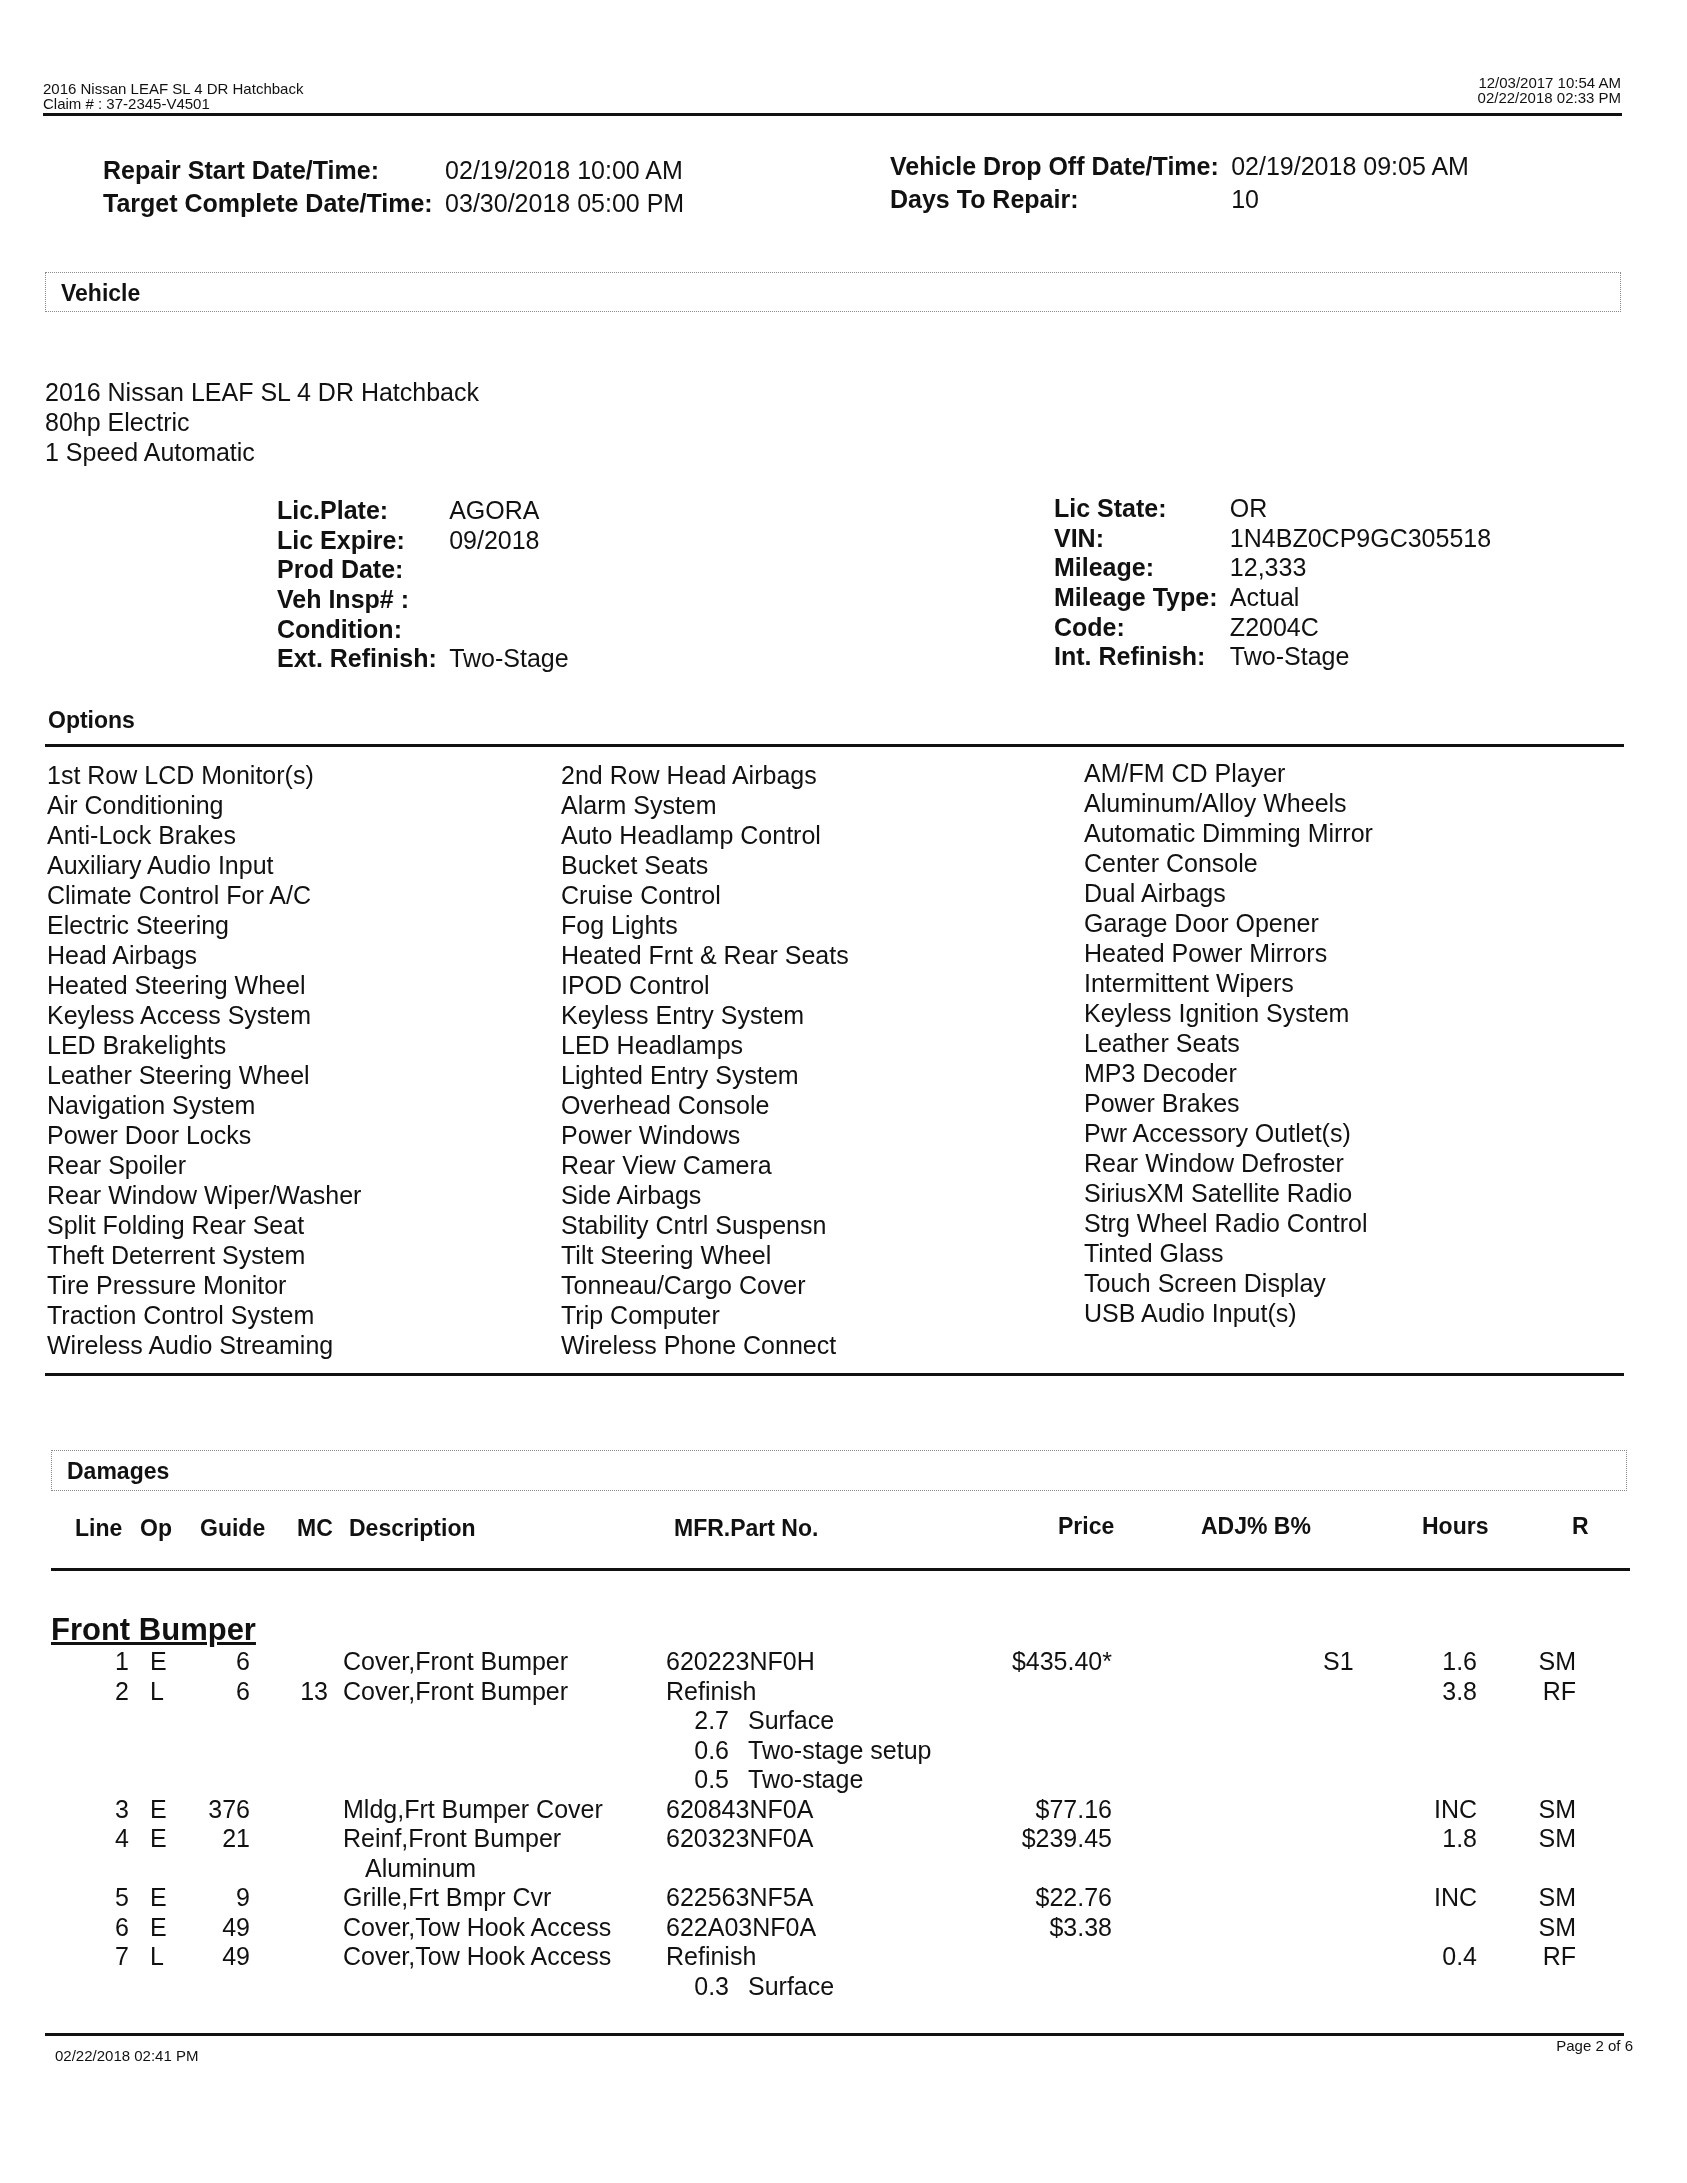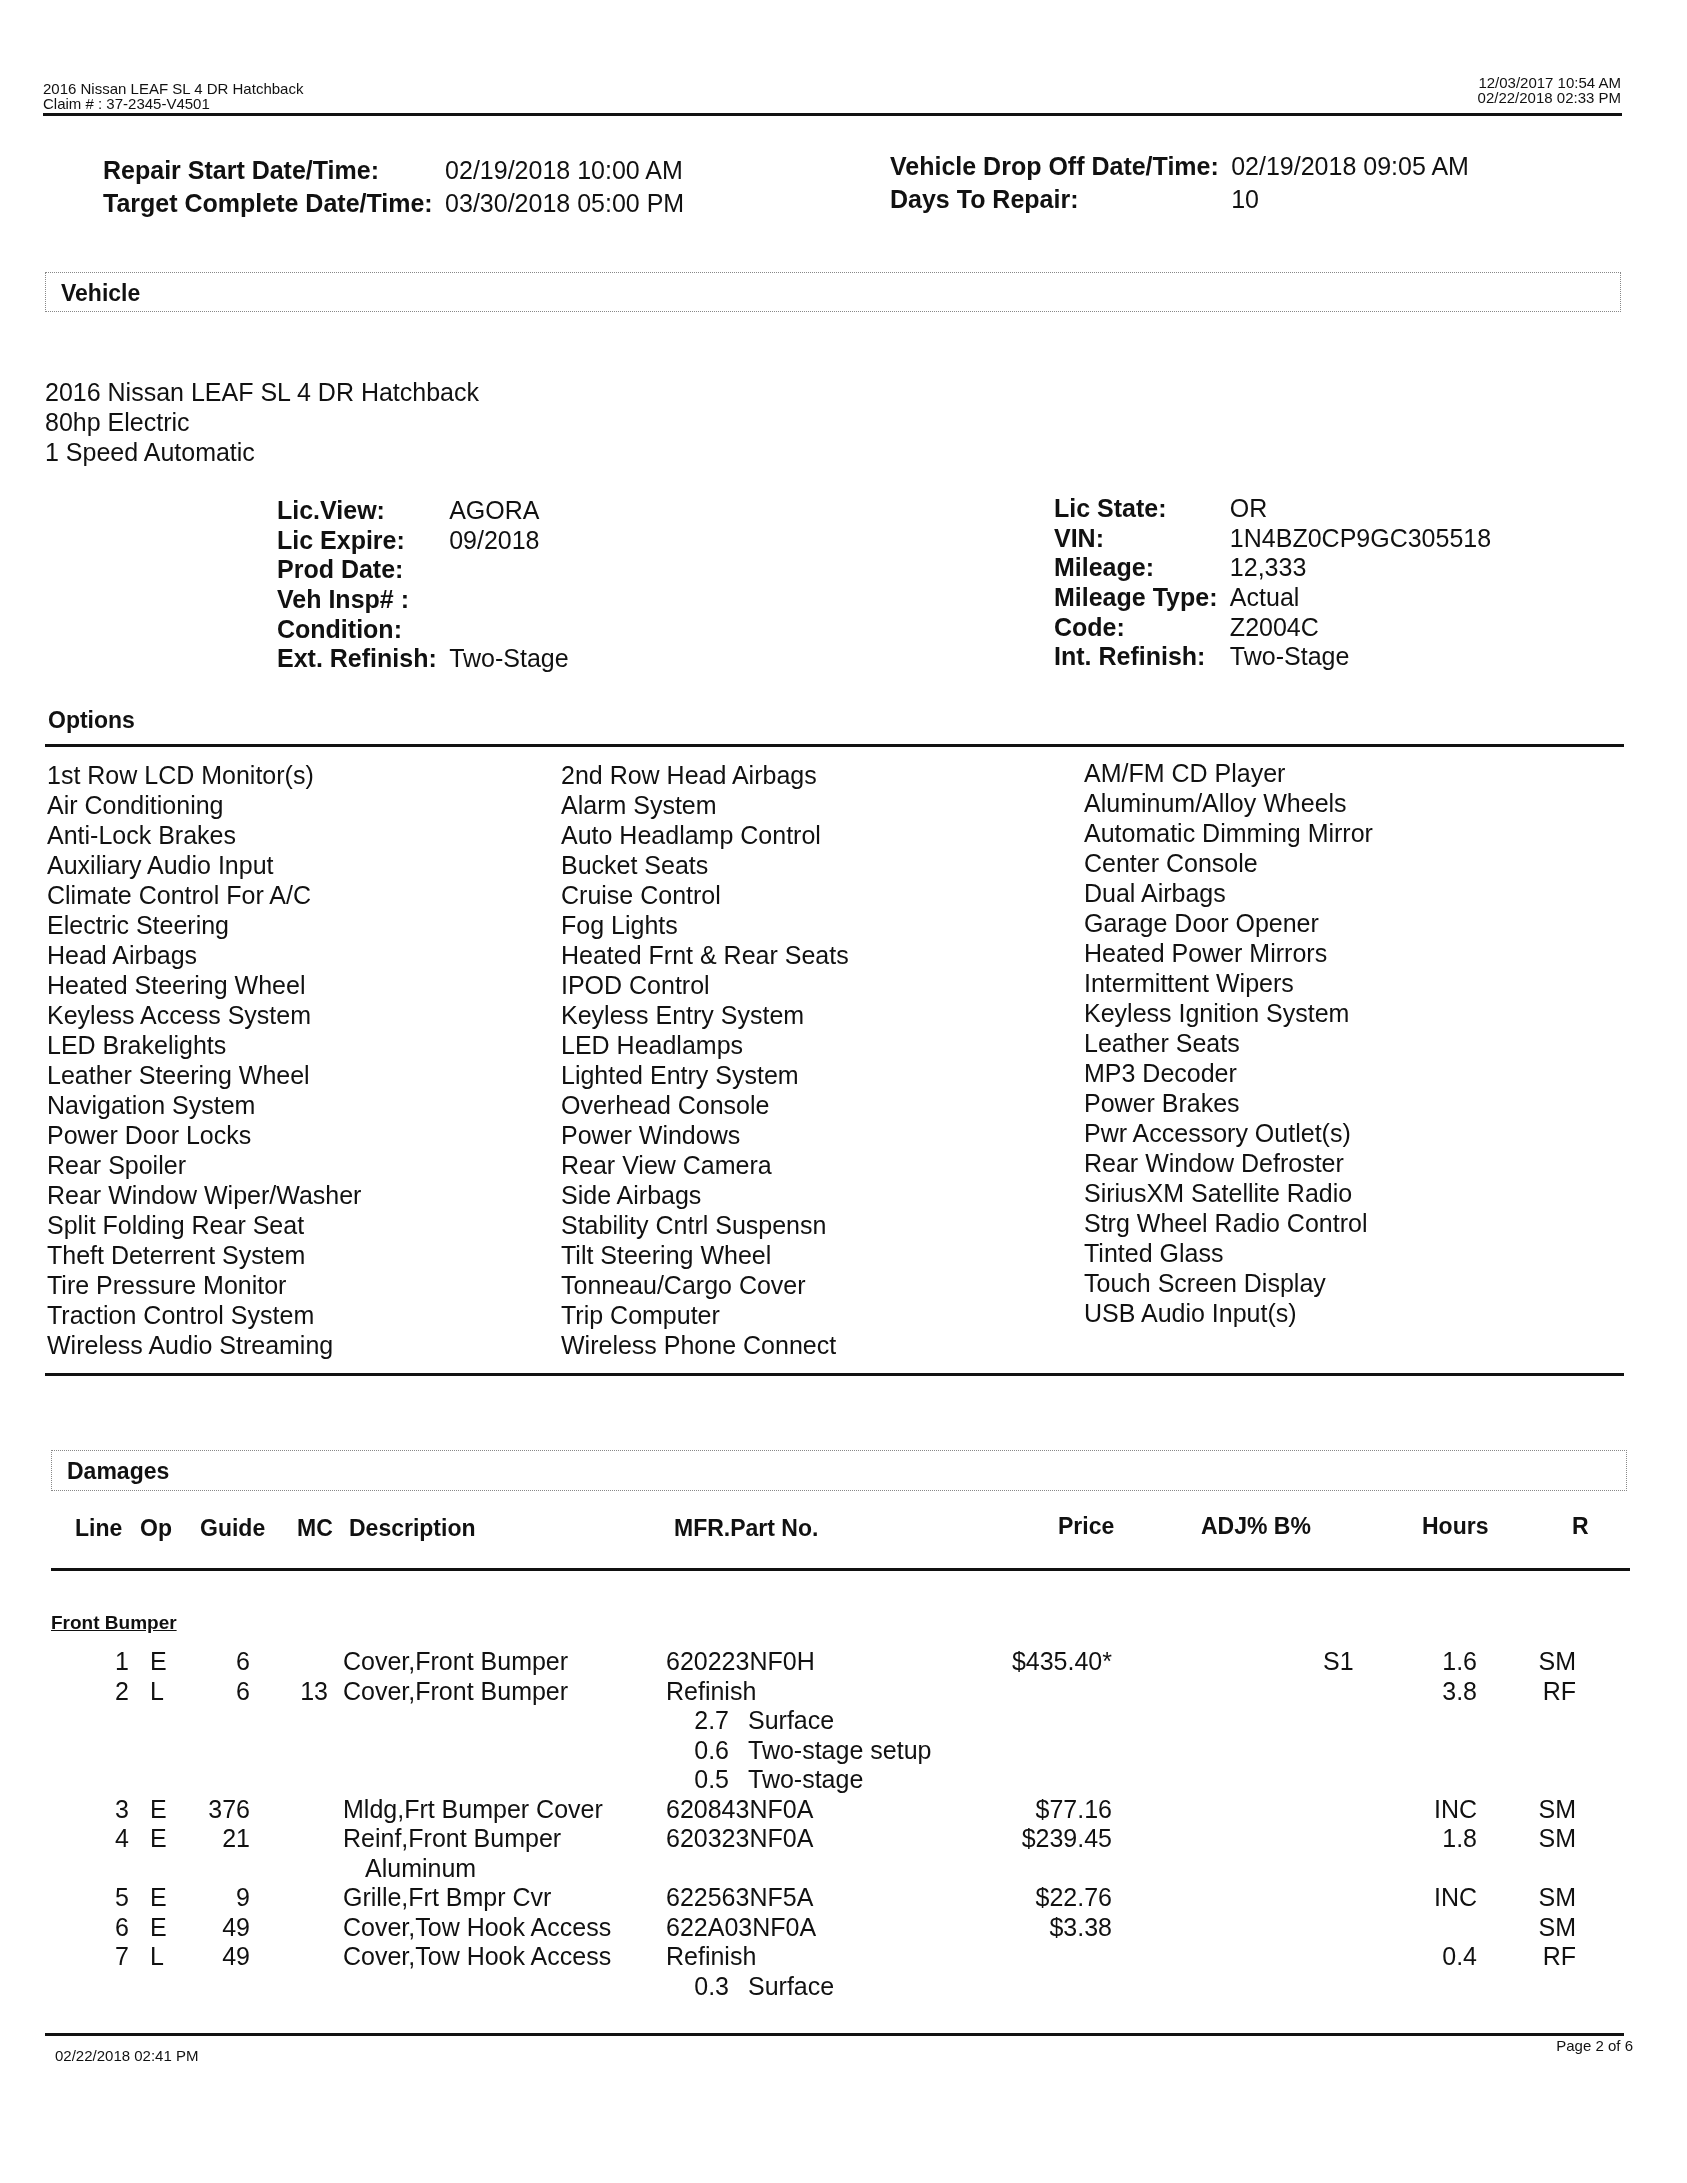--- a/index.html
+++ b/index.html
@@ -25,21 +25,21 @@
   .vehicle-lines { left: 45px; top: 377px; font-size: 25px; line-height: 30px; }
 
   
   .options-title { left: 48px; top: 707px; font-size: 23px; font-weight: bold; }
   .options-col { position: absolute; top: 760px; font-size: 25px; line-height: 30px; }
   .options-col div { white-space: nowrap; }
 
   
   .dmg-head { position: absolute; top: 1515px; font-size: 23px; font-weight: bold; white-space: nowrap; }
   .dmg-cell { position: absolute; font-size: 25px; line-height: 29px; white-space: nowrap; }
-  .group-title { left: 51px; top: 1612px; font-size: 19px; font-weight: bold; text-decoration: underline; }
+  .group-title { left: 51px; top: 1612px; font-size: 31px; font-weight: bold; text-decoration: underline; }
 
   .footer-left { left: 55px; top: 2047px; font-size: 15px; }
   .footer-right { right: 55px; top: 2037px; font-size: 15px; }
 </style>
 </head>
 <body>
 
 <div class="abs hdr-left">
   <div>2016 Nissan LEAF SL 4 DR Hatchback</div>
   <div>
@@ -70,21 +70,21 @@
   <span class="title">Vehicle</span>
 </div>
 
 <div class="abs vehicle-lines">
   <div>2016 Nissan LEAF SL 4 DR Hatchback</div>
   <div>80hp Electric</div>
   <div>1 Speed Automatic</div>
 </div>
 
 <div class="info-grid" style="left:277px; top:496px; row-gap:0.7px;">
-  <div class="lbl">Lic.View:</div>
+  <div class="lbl">Lic.Plate:</div>
   <div class="val">AGORA</div>
   <div class="lbl">Lic Expire:</div>
   <div class="val">09/2018</div>
   <div class="lbl">Prod Date:</div>
   <div class="val"></div>
   <div class="lbl">Veh Insp# :</div>
   <div class="val"></div>
   <div class="lbl">Condition:</div>
   <div class="val"></div>
   <div class="lbl">Ext. Refinish:</div>

